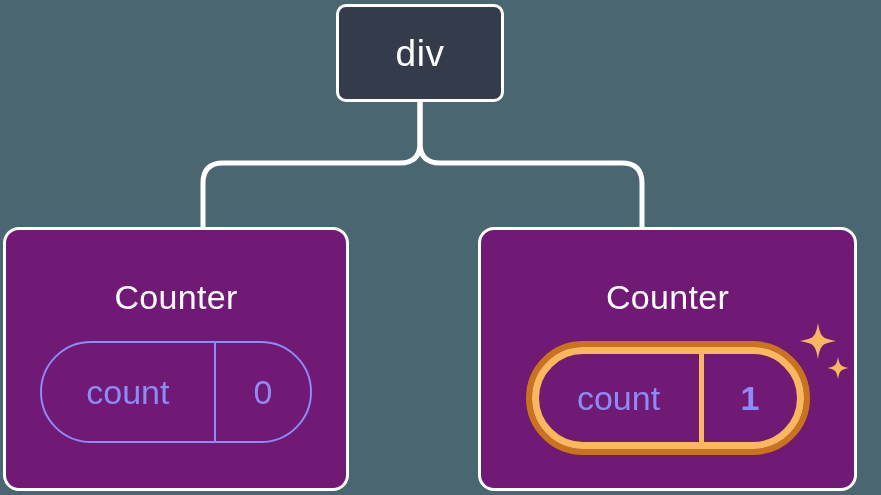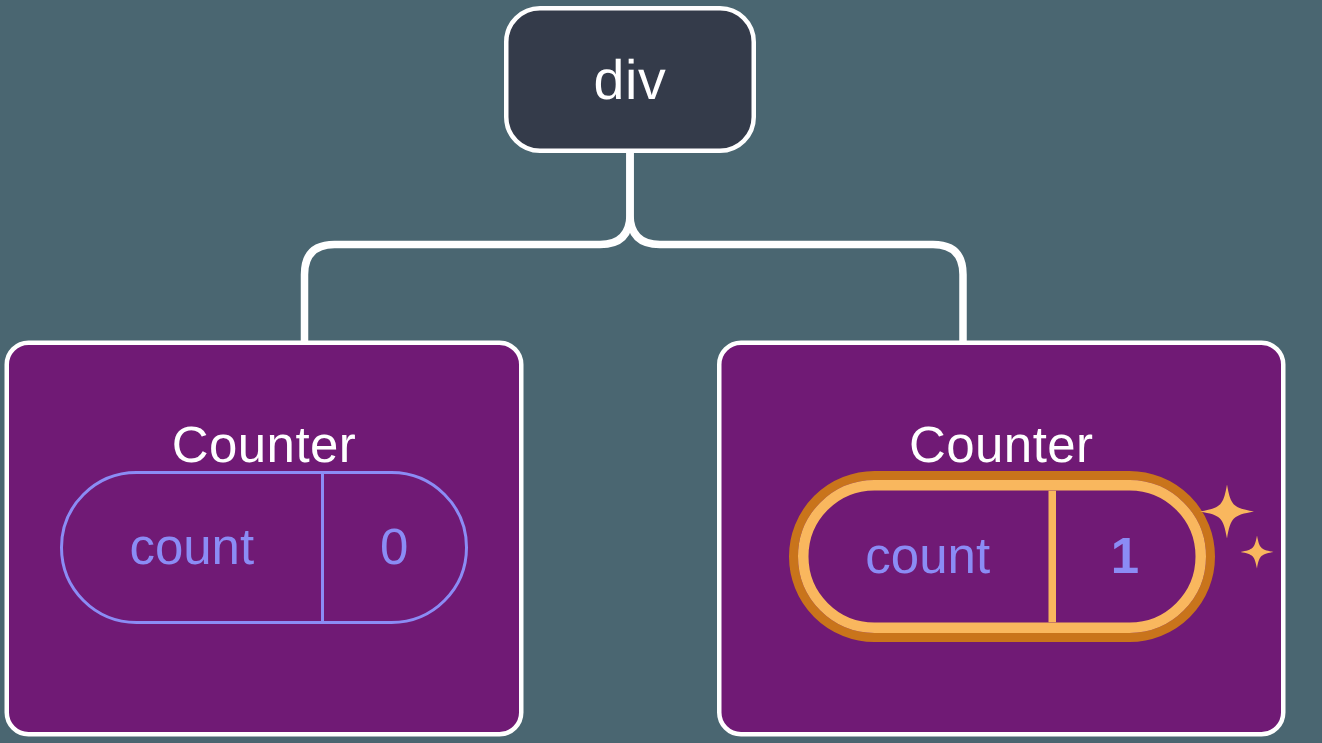--- a/index.html
+++ b/index.html
@@ -31,21 +31,21 @@
   
   .node-div {
     position: absolute;
     left: 336px;
     top: 4px;
     width: 168px;
     height: 98px;
     box-sizing: border-box;
     background: #343b4a;
     border: 3px solid #ffffff;
-    border-radius: 24px;
+    border-radius: 10px;
     display: flex;
     align-items: center;
     justify-content: center;
   }
   .node-div-label {
     color: #ffffff;
     font-size: 37px;
     line-height: 1;
     letter-spacing: 0.5px;
   }
@@ -70,20 +70,21 @@
     color: #ffffff;
     font-size: 34px;
     line-height: 1;
     margin-top: 50px;
     letter-spacing: 0.3px;
   }
 
   
   .pill-wrap {
     position: relative;
+    margin-top: 27px;
     display: flex;
     align-items: center;
     justify-content: center;
     text-align: right;
   }
   .pill {
     position: relative;
     box-sizing: border-box;
     display: flex;
     align-items: stretch;

